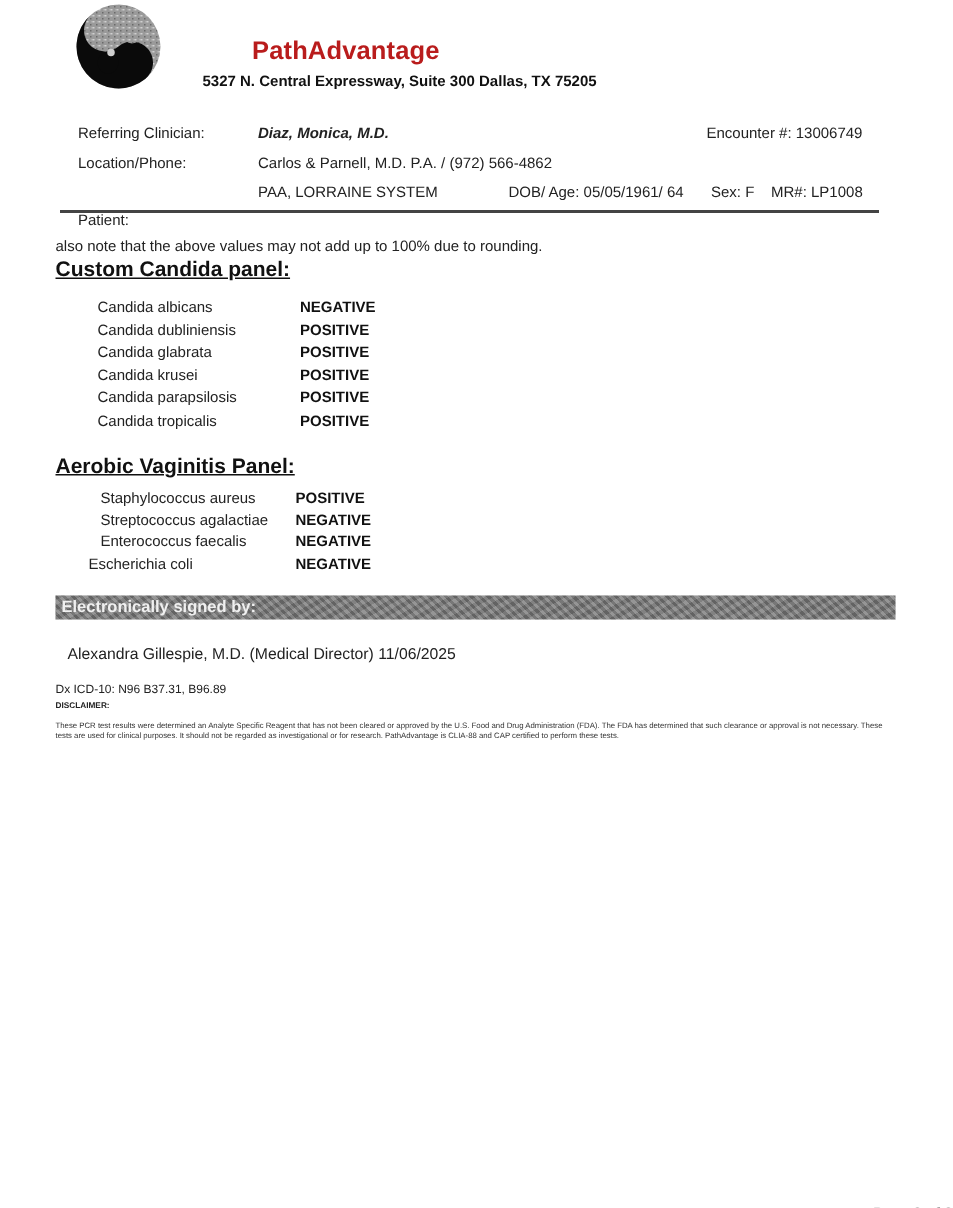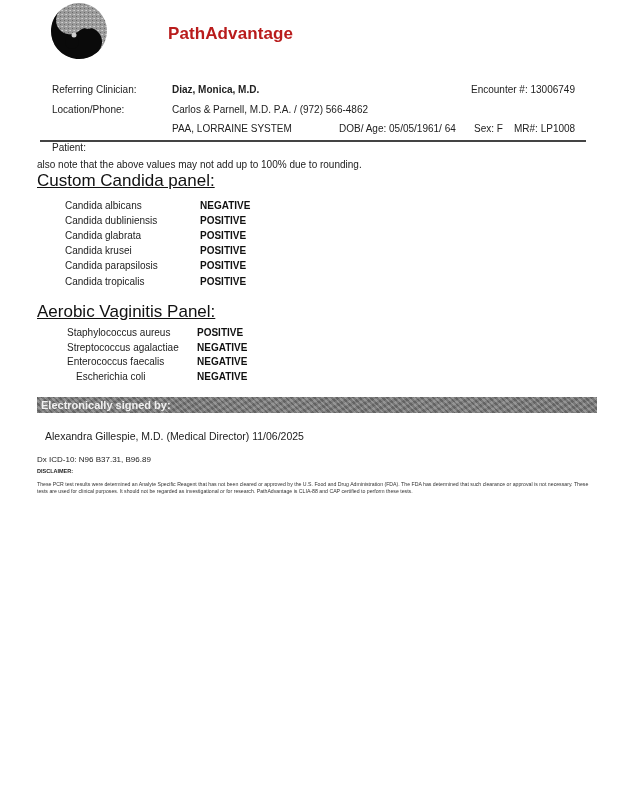--- a/index.html
+++ b/index.html
@@ -6,24 +6,24 @@
   body {
     width: 635px; height: 805px; position: relative; overflow: hidden;
     font-family: "Liberation Sans", sans-serif; color: #111;
   }
   .abs { position: absolute; }
   .logo { left: 50px; top: 2px; width: 58px; height: 58px; }
   .brand { left: 135px; top: 24px; font-size: 17px; font-weight: bold; color: #b91c1c; letter-spacing: 0.1px; margin-left: 33px; }
   .addr { left: 135px; top: 49px; font-size: 10px; font-weight: bold; line-height: 12px; color: #111; }
   .row-label { font-size: 10px; color: #222; }
   .row-val { font-size: 10px; color: #222; }
-  .bold { font-weight: bold; }
+  .bold { font-weight: bold; font-style: italic; }
   .hline { left: 40px; width: 546px; height: 2px; background: #444; top: 140px; }
   .note { left: 37px; top: 159px; font-size: 10px; color: #222; }
-  .section-title { font-size: 17px; font-weight: normal; text-decoration: underline; color: #111; }
+  .section-title { font-size: 14px; font-weight: bold; text-decoration: underline; color: #111; }
   .item-name { font-size: 10px; color: #222; text-align: center; }
   .item-result { font-size: 10px; font-weight: bold; color: #111; }
   .sigbar {
     left: 37px; top: 397px; width: 560px; height: 16px;
     background-color: #7a7a7a;
     background-image:
       repeating-linear-gradient(45deg, rgba(255,255,255,0.12) 0 2px, rgba(0,0,0,0.12) 2px 4px),
       repeating-linear-gradient(-30deg, rgba(255,255,255,0.10) 0 3px, rgba(0,0,0,0.08) 3px 6px);
   }
   .sigbar-label { position: absolute; left: 4px; top: 2px; font-size: 11px; font-weight: bold; color: #f0f0f0; }
@@ -49,20 +49,21 @@
     <circle cx="29" cy="29" r="28" fill="url(#speck)"></circle>
     <path d="M29 1 A28 28 0 0 0 29 57 A14 14 0 0 0 29 29 A14 14 0 0 1 29 1 Z" fill="#0a0a0a" transform="rotate(-40 29 29)"></path>
     <circle cx="38" cy="21" r="6" fill="url(#speck)"></circle>
     <circle cx="22" cy="40" r="7" fill="#0a0a0a"></circle>
     <circle cx="24" cy="33" r="2.5" fill="#cfcfcf"></circle>
   </svg>
 </div>
 
 <div class="abs brand">PathAdvantage</div>
 <div class="abs addr">
+  <div>5327 N. Central Expressway, Suite 300 Dallas, TX 75205</div>
 </div>
 
 <div class="abs row-label" style="left:52px; top:84px;">Referring Clinician:</div>
 <div class="abs row-val bold" style="left:172px; top:84px;">Diaz, Monica, M.D.</div>
 <div class="abs row-val" style="left:471px; top:84px;">Encounter #: 13006749</div>
 
 <div class="abs row-label" style="left:52px; top:104px;">Location/Phone:</div>
 <div class="abs row-val" style="left:172px; top:104px;">Carlos &amp; Parnell, M.D. P.A. / (972) 566-4862</div>
 
 <div class="abs row-label" style="left:52px; top:123px;margin-top:19px;">Patient:</div>
@@ -91,21 +92,21 @@
 <div class="abs item-result" style="left:200px; top:276px;">POSITIVE</div>
 
 <div class="abs section-title" style="left:37px; top:302px;">Aerobic Vaginitis Panel:</div>
 
 <div class="abs item-name" style="left:67px; top:327px;">Staphylococcus aureus</div>
 <div class="abs item-result" style="left:197px; top:327px;">POSITIVE</div>
 <div class="abs item-name" style="left:67px; top:342px;">Streptococcus agalactiae</div>
 <div class="abs item-result" style="left:197px; top:342px;">NEGATIVE</div>
 <div class="abs item-name" style="left:67px; top:356px;">Enterococcus faecalis</div>
 <div class="abs item-result" style="left:197px; top:356px;">NEGATIVE</div>
-<div class="abs item-name" style="left:76px; top:371px;">Escherichia coli</div>
+<div class="abs item-name" style="left:59px; top:371px;">Escherichia coli</div>
 <div class="abs item-result" style="left:197px; top:371px;">NEGATIVE</div>
 
 <div class="abs sigbar">
   <span class="sigbar-label">Electronically signed by:</span>
 </div>
 <div class="abs signer">Alexandra Gillespie, M.D. (Medical Director) 11/06/2025</div>
 
 <div class="abs dx">Dx ICD-10: N96 B37.31, B96.89</div>
 <div class="abs disc-title">DISCLAIMER:</div>
 <div class="abs disc-text">These PCR test results were determined an Analyte Specific Reagent that has not been cleared or approved by the U.S. Food and Drug Administration (FDA). The FDA has determined that such clearance or approval is not necessary. These tests are used for clinical purposes. It should not be regarded as investigational or for research. PathAdvantage is CLIA-88 and CAP certified to perform these tests.</div>

